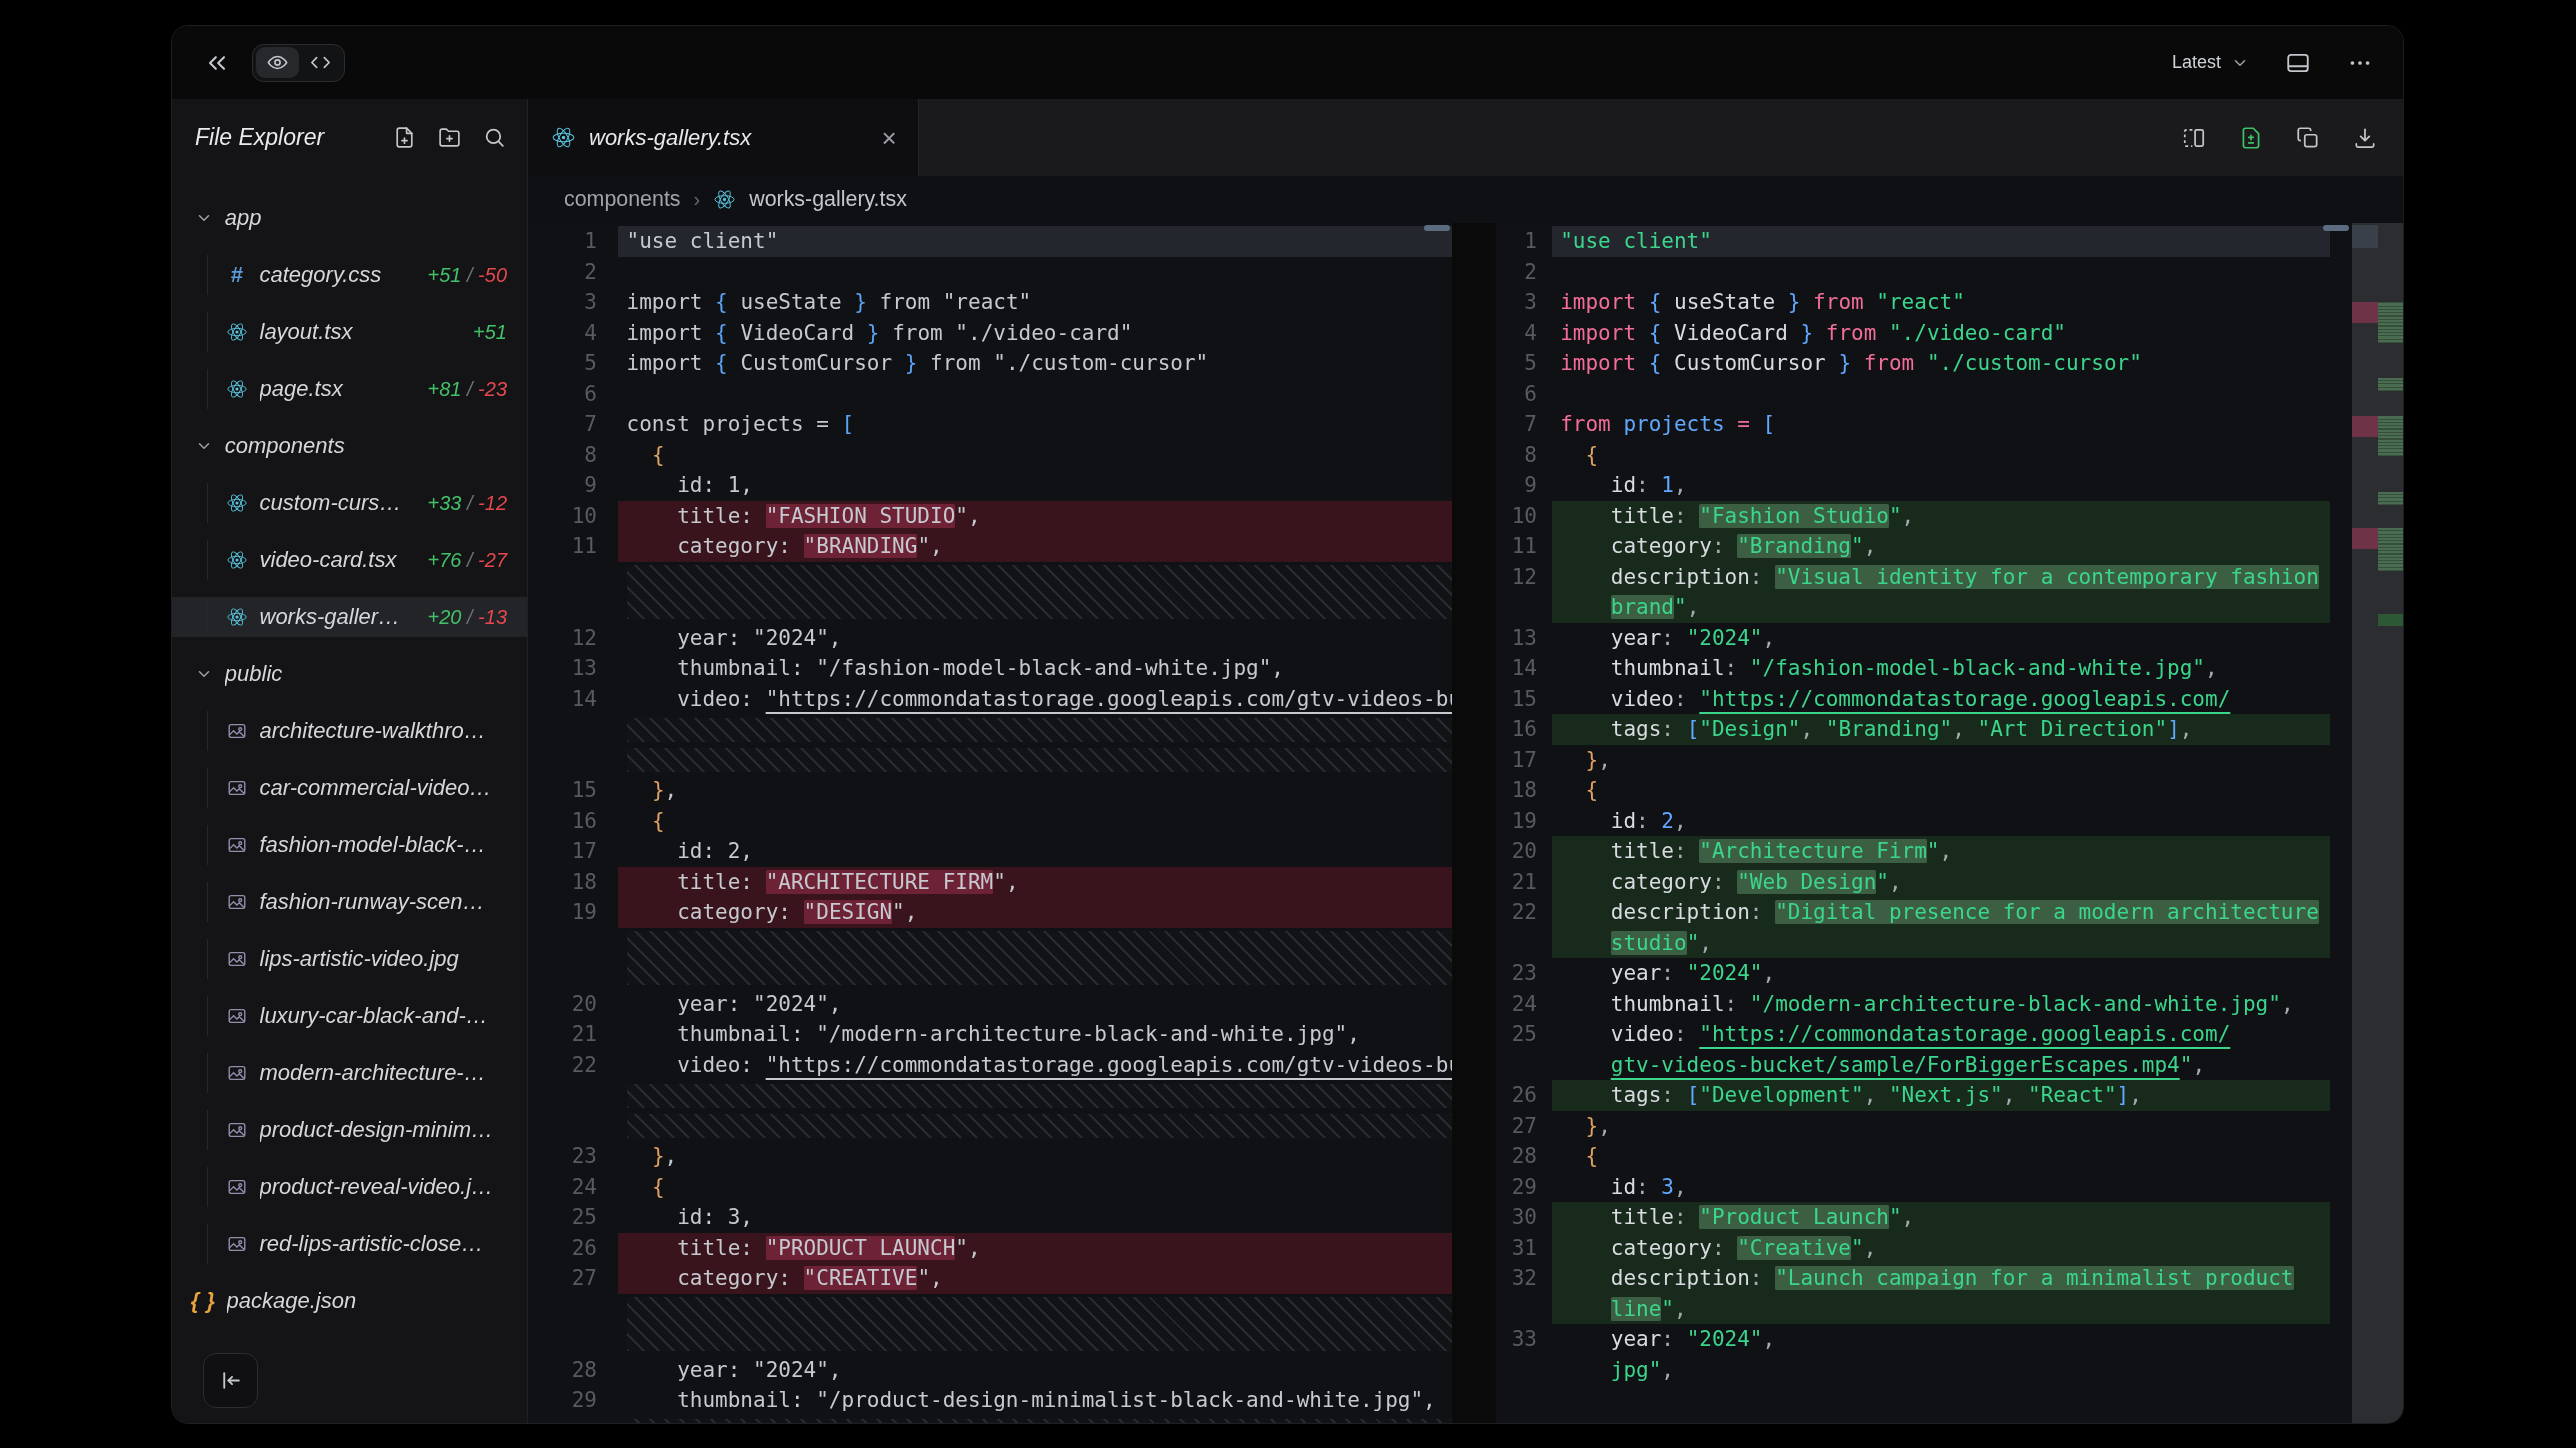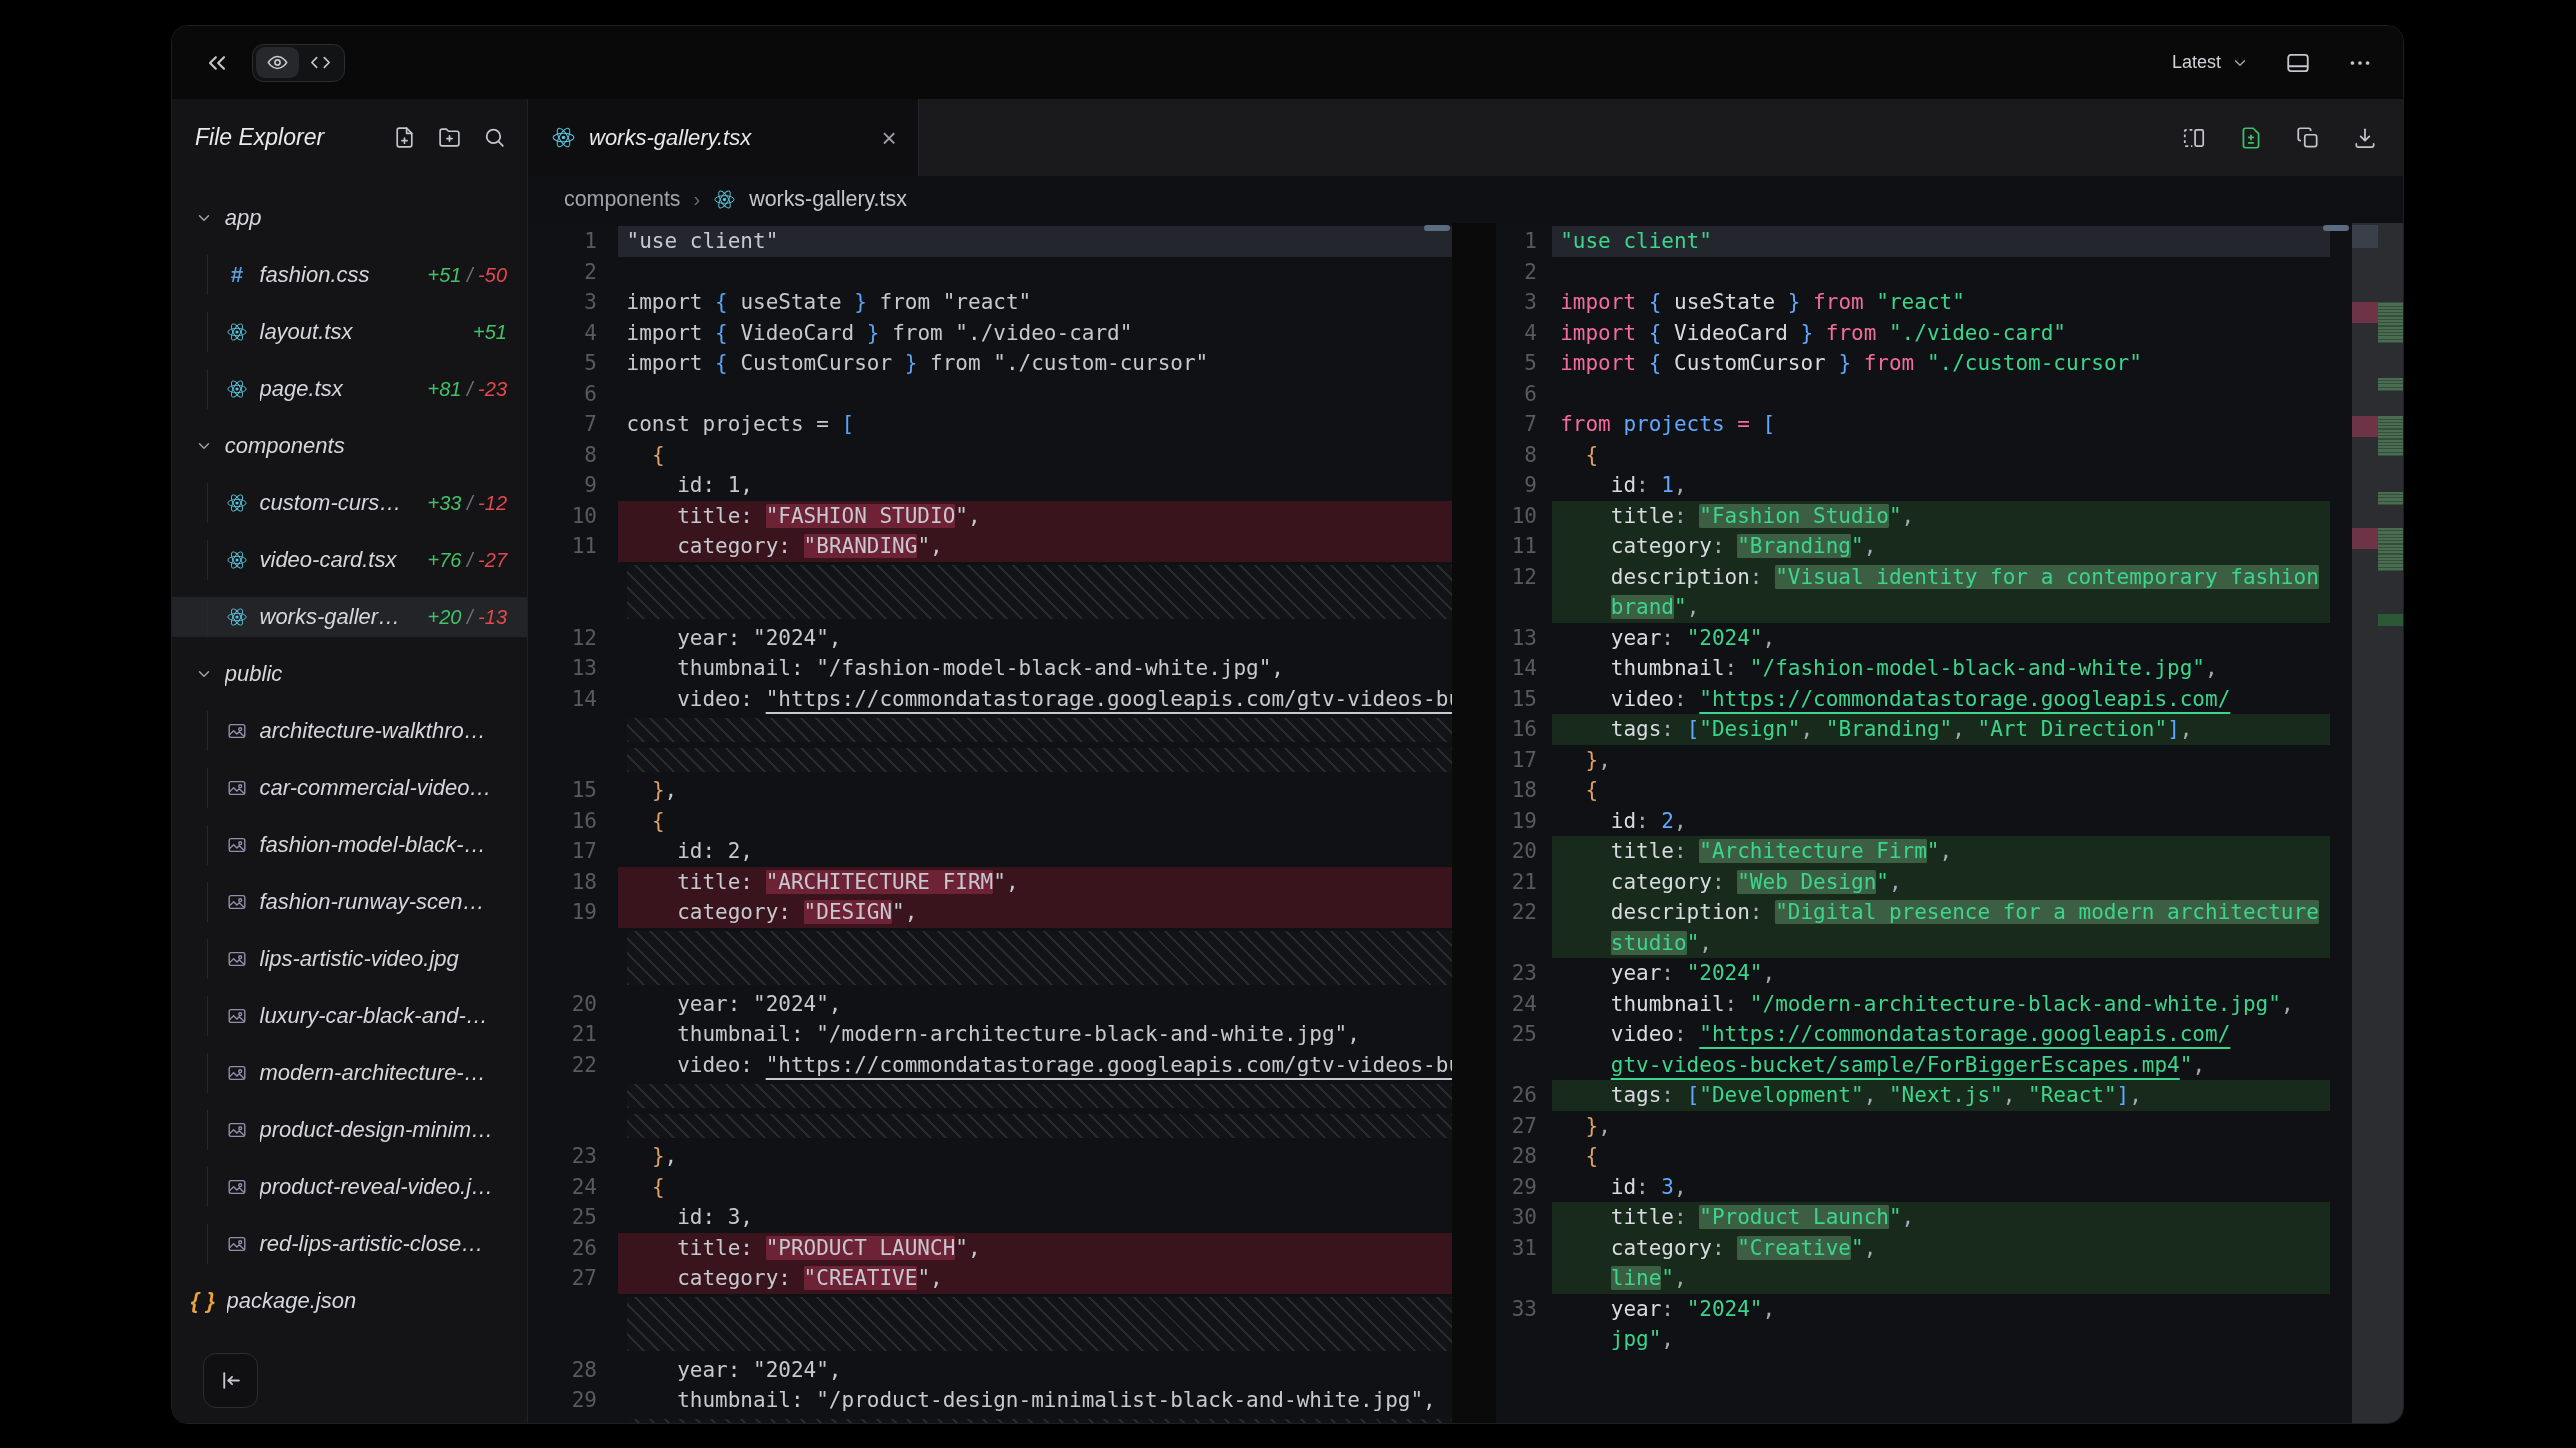--- a/index.html
+++ b/index.html
@@ -173,21 +173,21 @@
                 <path d="M6 9l6 6 6-6"></path>
               </svg>
             </span>
             <span class="lbl">app</span>
           </div>
           <div class="trow ind1">
             <span class="guide"></span>
             <span class="ficon icon">
               <span class="hashicon">#</span>
             </span>
-            <span class="lbl">fashion.css</span>
+            <span class="lbl">category.css</span>
             <span class="counts"><span class="cadd">+51</span><span class="csep"> / </span><span class="crem">-50</span></span>
           </div>
           <div class="trow ind1">
             <span class="guide"></span>
             <span class="ficon icon">
               <svg width="22" height="22" viewBox="0 0 24 24" fill="none" stroke="#58c4dc" stroke-width="1">
                 <ellipse cx="12" cy="12" rx="10" ry="4"></ellipse>
                 <ellipse cx="12" cy="12" rx="10" ry="4" transform="rotate(60 12 12)"></ellipse>
                 <ellipse cx="12" cy="12" rx="10" ry="4" transform="rotate(120 12 12)"></ellipse>
                 <circle cx="12" cy="12" r="1.7" fill="#58c4dc" stroke="none"></circle>
@@ -732,20 +732,24 @@
                 <span class="lnum">29</span>
                 <span class="ccode"><span class="c-w">    id</span><span class="c-g">: </span><span class="c-b">3</span><span class="c-g">,</span></span>
               </div>
               <div class="crow add">
                 <span class="lnum">30</span>
                 <span class="ccode"><span class="c-w">    title</span><span class="c-g">: </span><span class="c-s wh">"Product Launch</span><span class="c-s">"</span><span class="c-g">,</span></span>
               </div>
               <div class="crow add">
                 <span class="lnum">31</span>
                 <span class="ccode"><span class="c-w">    category</span><span class="c-g">: </span><span class="c-s wh">"Creative</span><span class="c-s">"</span><span class="c-g">,</span></span>
+              </div>
+              <div class="crow add">
+                <span class="lnum">32</span>
+                <span class="ccode"><span class="c-w">    description</span><span class="c-g">: </span><span class="c-s wh">"Launch campaign for a minimalist product</span></span>
               </div>
               <div class="crow add">
                 <span class="lnum"></span>
                 <span class="ccode"><span class="c-w">    </span><span class="c-s wh">line</span><span class="c-s">"</span><span class="c-g">,</span></span>
               </div>
               <div class="crow">
                 <span class="lnum">33</span>
                 <span class="ccode"><span class="c-w">    year</span><span class="c-g">: </span><span class="c-s">"2024"</span><span class="c-g">,</span></span>
               </div>
               <div class="crow">

